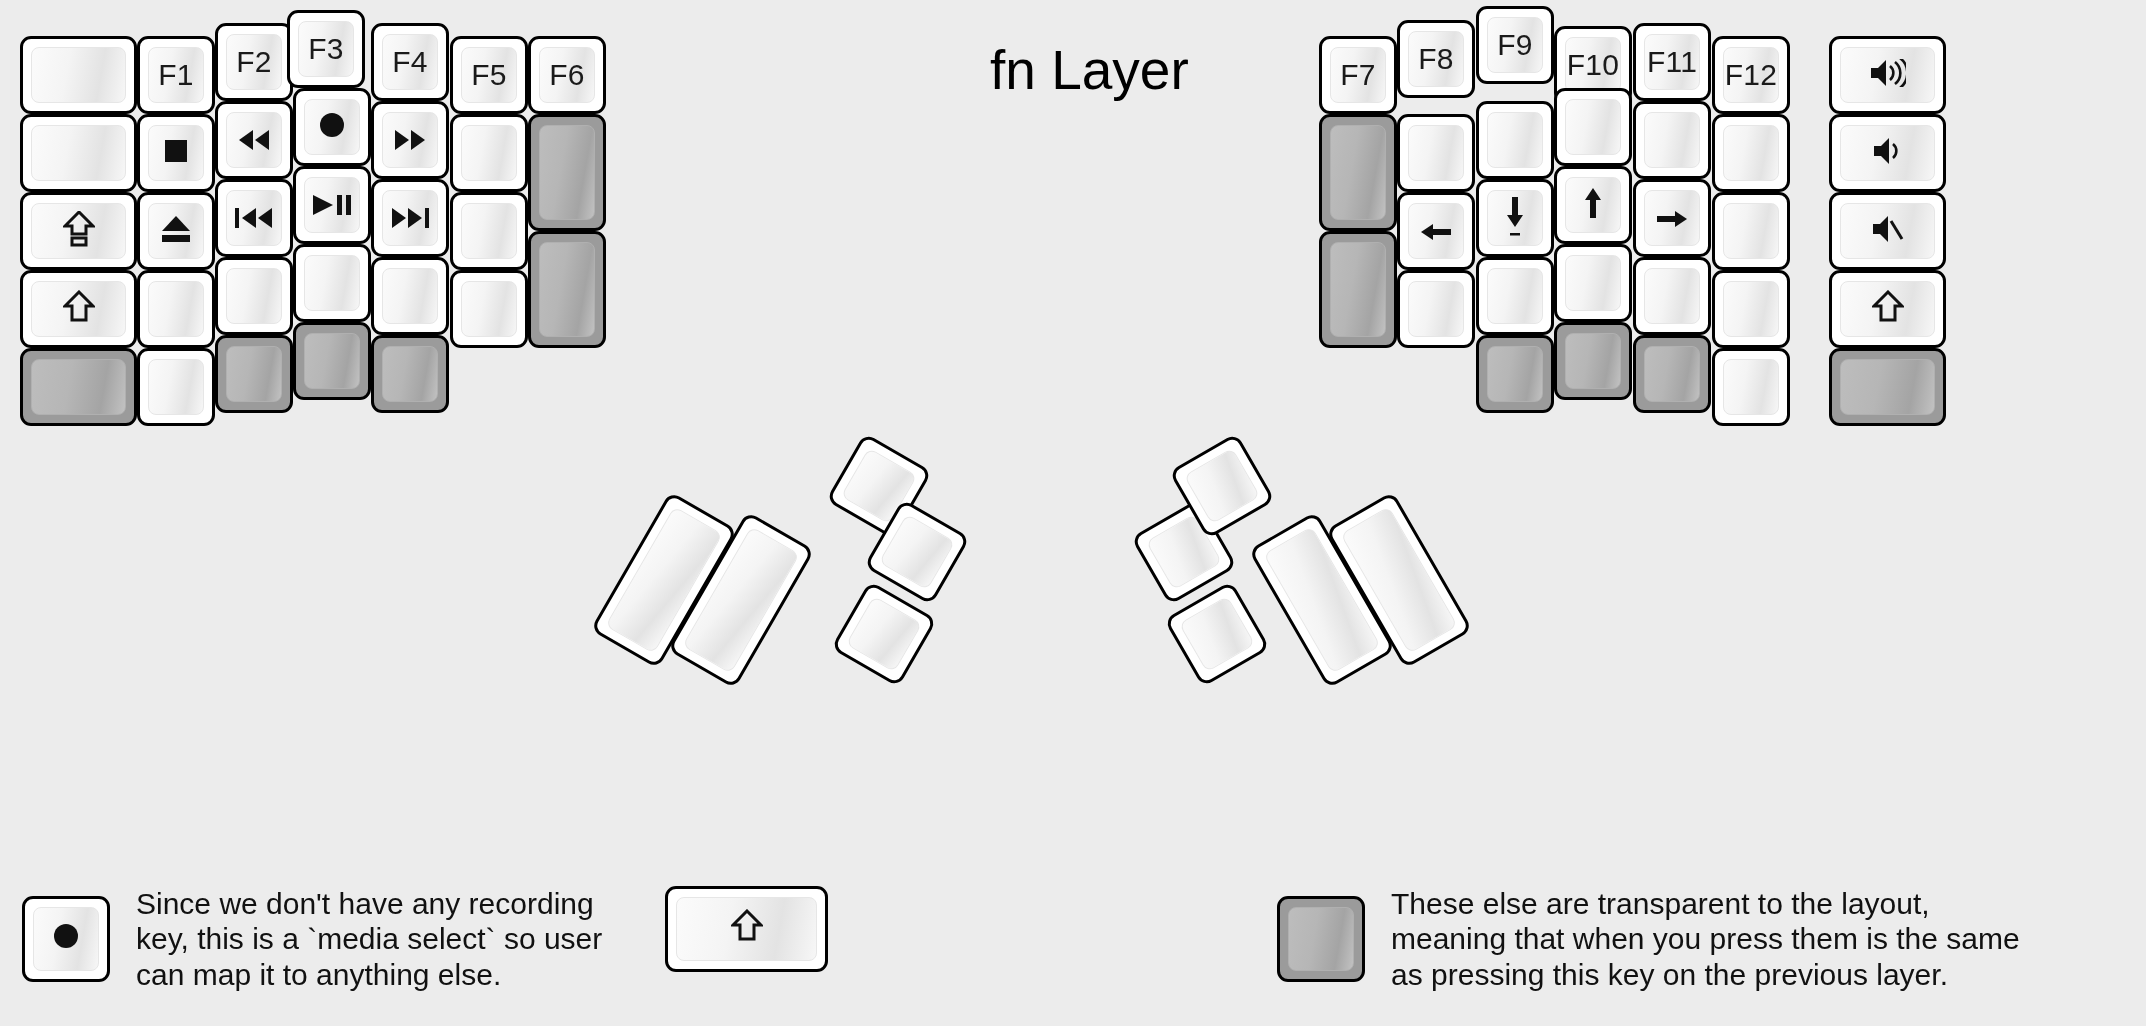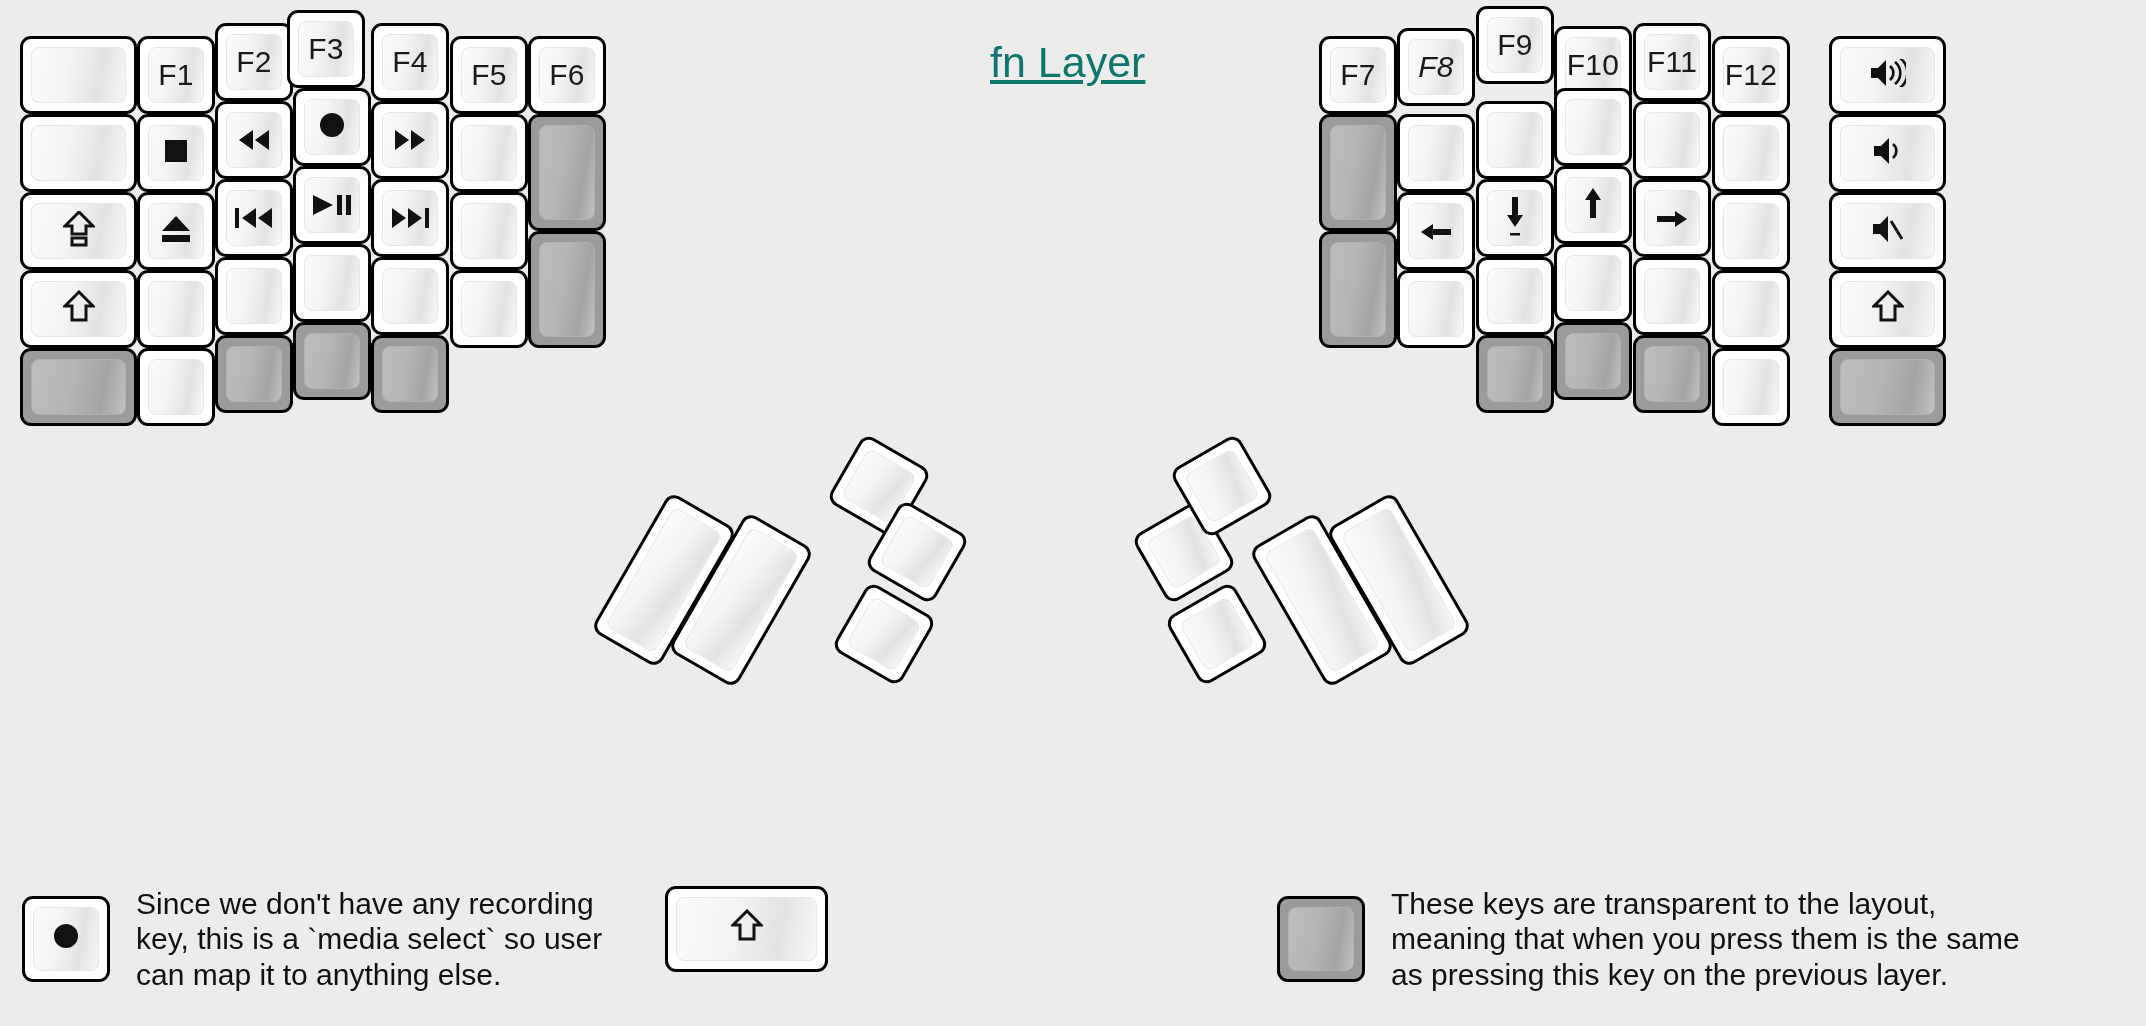--- a/index.html
+++ b/index.html
@@ -55,25 +55,24 @@
     background: linear-gradient(100deg, #bdbdbd 0%, #b6b6b6 40%, #a4a4a4 75%, #c2c2c2 100%);
     border: 1px solid #b0b0b0;
   }
 
   
   .key.rot { transform-origin: center center; }
 
   
   #title {
     position: absolute;
-    font-size: 43px;
-    color: #0f766e;
+    font-size: 55px;
+    color: #000000;
     white-space: nowrap;
     user-select: none;
-    text-decoration: underline;
   }
 
   
   .legend-item { position: absolute; display: flex; align-items: center; }
   .legend-key {
     position: relative;
     flex: 0 0 auto;
     background: #ffffff;
     border: 3px solid #000;
     border-radius: 11px;
@@ -254,21 +253,21 @@
       <div class="key" style="left: 1319px; top: 36px; width: 78px; height: 78px;">
         <div class="cap"></div>
         <span class="lbl">F7</span>
       </div>
       <div class="key trans" style="left: 1319px; top: 114px; width: 78px; height: 117px;">
         <div class="cap"></div>
       </div>
       <div class="key trans" style="left: 1319px; top: 231px; width: 78px; height: 117px;">
         <div class="cap"></div>
       </div>
-      <div class="key" style="left: 1397px; top: 28px; width: 78px; height: 78px; font-style: italic;">
+      <div class="key" style="left: 1397px; top: 20px; width: 78px; height: 78px;">
         <div class="cap"></div>
         <span class="lbl">F8</span>
       </div>
       <div class="key" style="left: 1397px; top: 114px; width: 78px; height: 78px;">
         <div class="cap"></div>
       </div>
       <div class="key" style="left: 1397px; top: 192px; width: 78px; height: 78px;">
         <div class="cap"></div>
         <span class="lbl glyph"><svg width="34" height="22" viewBox="0 0 34 22" fill="#111">
             <polygon points="2,11 14,3 14,8 32,8 32,14 14,14 14,19"></polygon>
@@ -436,19 +435,19 @@
           <div class="cap"></div>
           <span class="lbl glyph"><svg width="32" height="33" viewBox="0 0 32 33" fill="#111">
               <path d="M16 2 L30 16 L23 16 L23 30 L9 30 L9 16 L2 16 Z" fill="none" stroke="#111" stroke-width="3"></path>
             </svg></span>
         </div>
       </div>
       <div class="legend-item" style="left: 1277px; top: 886px;">
         <div class="legend-key trans" style="width: 88px; height: 86px;">
           <div class="cap"></div>
         </div>
-        <div class="legend-text">These keys are transparent to the layout,
+        <div class="legend-text">These else are transparent to the layout,
 meaning that when you press them is the same
 as pressing this key on the previous layer.</div>
       </div>
     </div>
 
 </div>
 
 </body></html>

